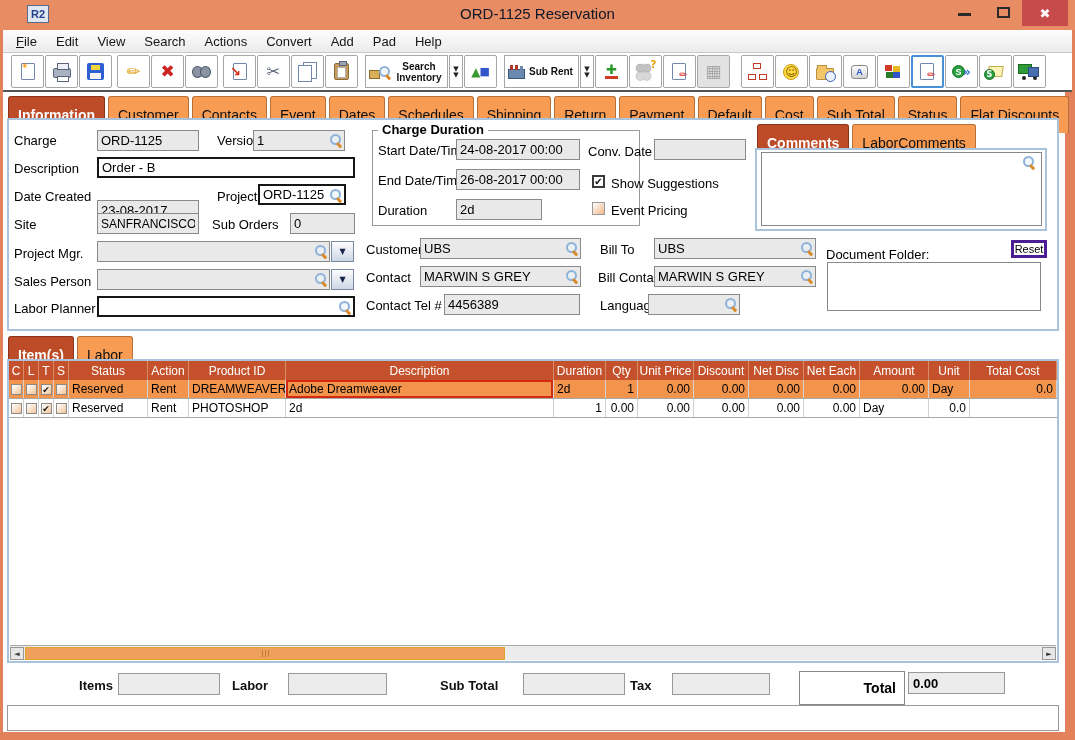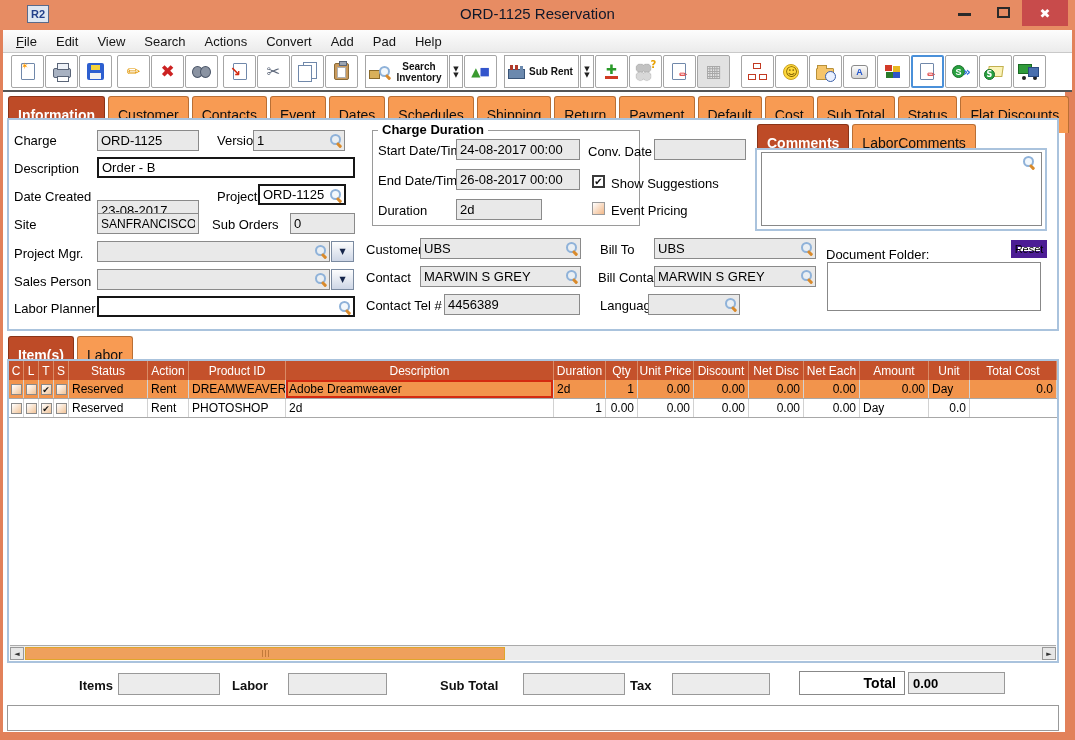--- a/index.html
+++ b/index.html
@@ -100,23 +100,23 @@
   .c.ctr{justify-content:center;padding:0;}
   .cb{width:11px;height:11px;border:1px solid #8a8a8a;background:linear-gradient(135deg,#ffffff,#f2c498);font-size:9px;line-height:10px;text-align:center;color:#111;font-family:"DejaVu Sans",sans-serif;}
   .redcell{box-shadow:inset 0 0 0 2px #d42a10;}
   .hsb{position:absolute;left:1px;right:1px;bottom:1px;height:15px;background:#ececec;border-top:1px solid #aaa;}
   .sbtn{position:absolute;top:1px;width:14px;height:13px;background:#e6e6e6;border:1px solid #999;font-size:7px;display:flex;align-items:center;justify-content:center;color:#333;font-family:"DejaVu Sans",sans-serif;}
   .sthumb{position:absolute;left:15px;top:1px;width:480px;height:13px;background:#efa05c;border:1px solid #e0a52c;display:flex;align-items:center;justify-content:center;}
   .sthumb i{display:block;width:1px;height:7px;background:#c27a3a;box-shadow:3px 0 #c27a3a,-3px 0 #c27a3a;}
   
   .tlbl{position:absolute;font-size:13px;font-weight:bold;color:#111;}
   .tfld{position:absolute;height:22px;background:#ececec;border:1px solid #999;font-size:13px;font-weight:bold;display:flex;align-items:center;padding:0 4px;}
-  .totalbox{position:absolute;height:24px;background:#fff;border:1px solid #888;display:flex;align-items:center;justify-content:flex-end;padding-right:8px;font-size:14px;font-weight:bold;}
+  .totalbox{position:absolute;height:34px;background:#fff;border:1px solid #888;display:flex;align-items:center;justify-content:flex-end;padding-right:8px;font-size:14px;font-weight:bold;}
   .statusbar{position:absolute;left:7px;top:705px;width:1052px;height:26px;background:#fff;border:1px solid #999;}
-  .rstbtn{position:absolute;background:#fff;border:7px solid #4c1d95;font-size:11px;display:flex;align-items:center;justify-content:center;}
+  .rstbtn{position:absolute;background:#fff;border:3px solid #4c1d95;font-size:11px;display:flex;align-items:center;justify-content:center;}
 </style>
 </head>
 <body>
 
 <div class="win">
 
   
   <div class="titlebar">
     <div class="appicon">
         <span>R2</span>

